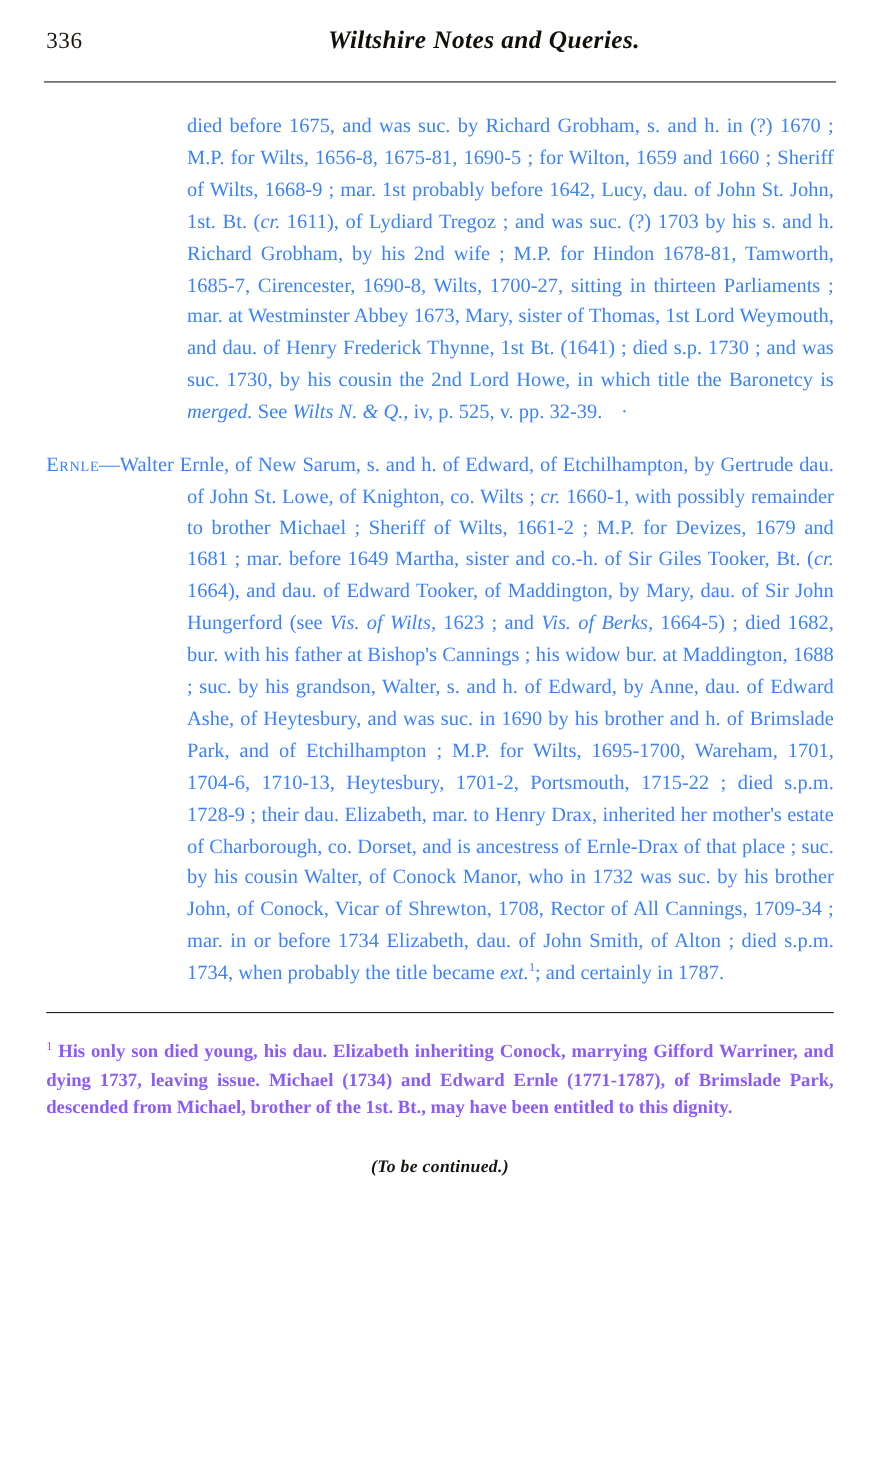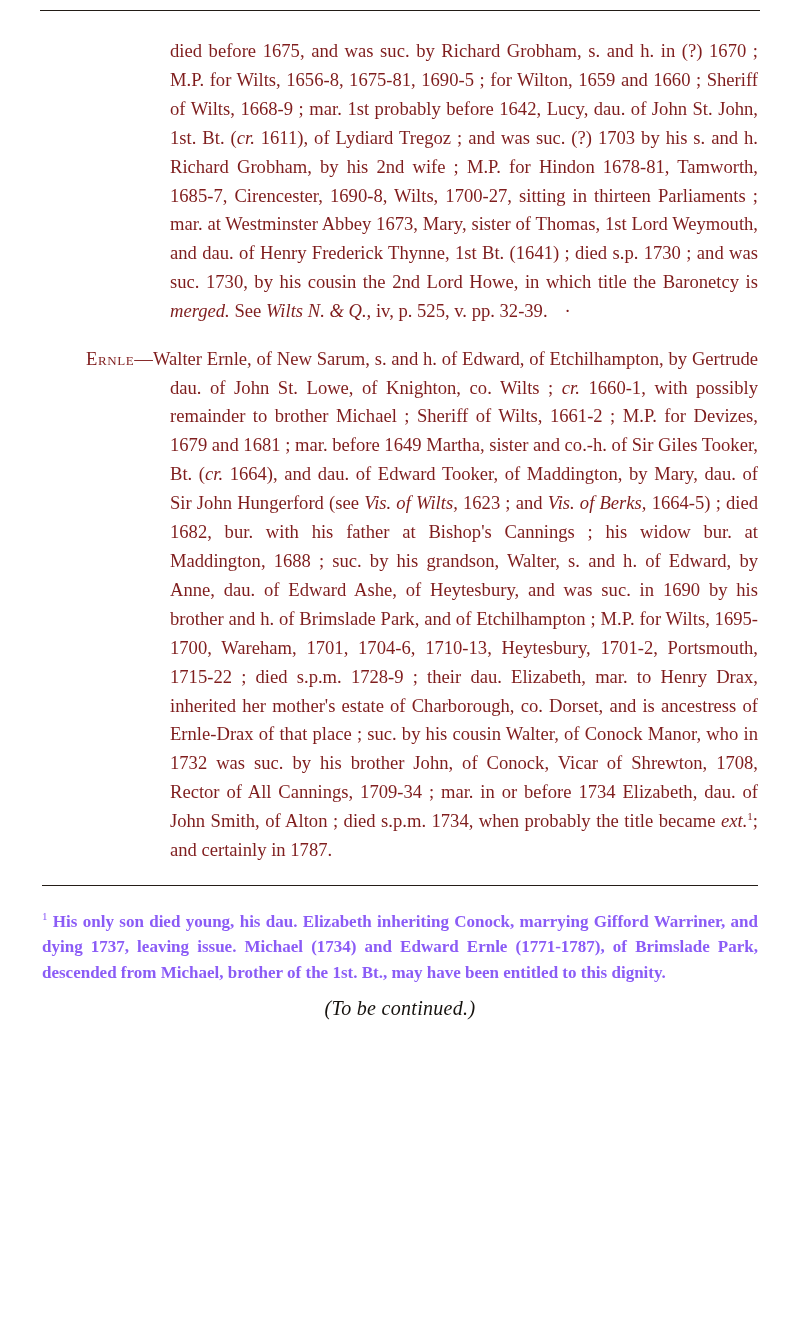--- a/index.html
+++ b/index.html
@@ -50,37 +50,36 @@
     border: none;
     border-top: 1.6px solid #221c16;
     margin: 10px 40px 0 40px;
   }
   
   .body {
     margin: 26px 42px 0 42px;
     font-size: 18.6px;
     line-height: 1.555;
     text-align: justify;
-    color: #7f1d1d;
+    color: #3b82f6;
   }
   .entry {
     position: relative;
     margin-bottom: 2px;
   }
   .entry-cont {
     margin-left: 128px;
   }
   .entry-hang {
     margin-left: 128px;
     text-indent: -128px;
   }
   .smallcaps {
     font-variant: small-caps;
     letter-spacing: 0.6px;
-    margin-left: 44px;
   }
   .it { font-style: italic; }
   .dot-mark {
     display: inline-block;
     width: 40px;
     text-align: center;
   }
   
   .footrule {
     border: none;
@@ -94,37 +93,41 @@
     text-align: justify;
     font-weight: bold;
     color: #8b5cf6;
   }
   .footnote sup {
     font-size: 11px;
     vertical-align: super;
     font-weight: normal;
   }
   .tobe {
-    margin-top: 12px;
+    margin-top: 32px;
     text-align: center;
     font-style: italic;
-    font-weight: normal;
-    font-size: 20px;
+    font-weight: bold;
+    font-size: 16px;
     letter-spacing: 0.3px;
   }
   sup.fn {
     font-size: 11px;
     vertical-align: super;
   }
 </style>
 </head>
 <body>
 
 <div class="page">
 
+  <div class="head">
+    <div class="folio">336</div>
+    <div class="head-title">Wiltshire Notes and Queries.</div>
+  </div>
 
   <hr class="rule">
 
   <div class="body">
 
     <p class="entry entry-cont"><span>died before 1675, and was suc. by Richard Grobham, s. and h. in (?) 1670 ; M.P. for Wilts, 1656-8, 1675-81, 1690-5 ; for Wilton, 1659 and 1660 ; Sheriff of Wilts, 1668-9 ; mar. 1st probably before 1642, Lucy, dau. of John St. John, 1st. Bt. (</span><span class="it">cr.</span><span> 1611), of Lydiard Tregoz ; and was suc. (?) 1703 by his s. and h. Richard Grobham, by his 2nd wife ; M.P. for Hindon 1678-81, Tamworth, 1685-7, Cirencester, 1690-8, Wilts, 1700-27, sitting in thirteen Parliaments ; mar. at Westminster Abbey 1673, Mary, sister of Thomas, 1st Lord Weymouth, and dau. of Henry Frederick Thynne, 1st Bt. (1641) ; died s.p. 1730 ; and was suc. 1730, by his cousin the 2nd Lord Howe, in which title the Baronetcy is </span><span class="it">merged.</span><span> See </span><span class="it">Wilts N. &amp; Q.,</span><span> iv, p. 525, v. pp. 32-39.</span><span class="dot-mark">·</span></p>
 
     <p class="entry entry-hang"><span class="smallcaps">Ernle</span><span>—</span><span>Walter Ernle, of New Sarum, s. and h. of Edward, of Etchilhampton, by Gertrude dau. of John St. Lowe, of Knighton, co. Wilts ; </span><span class="it">cr.</span><span> 1660-1, with possibly remainder to brother Michael ; Sheriff of Wilts, 1661-2 ; M.P. for Devizes, 1679 and 1681 ; mar. before 1649 Martha, sister and co.-h. of Sir Giles Tooker, Bt. (</span><span class="it">cr.</span><span> 1664), and dau. of Edward Tooker, of Maddington, by Mary, dau. of Sir John Hungerford (see </span><span class="it">Vis. of Wilts,</span><span> 1623 ; and </span><span class="it">Vis. of Berks,</span><span> 1664-5) ; died 1682, bur. with his father at Bishop's Cannings ; his widow bur. at Maddington, 1688 ; suc. by his grandson, Walter, s. and h. of Edward, by Anne, dau. of Edward Ashe, of Heytesbury, and was suc. in 1690 by his brother and h. of Brimslade Park, and of Etchilhampton ; M.P. for Wilts, 1695-1700, Wareham, 1701, 1704-6, 1710-13, Heytesbury, 1701-2, Portsmouth, 1715-22 ; died s.p.m. 1728-9 ; their dau. Elizabeth, mar. to Henry Drax, inherited her mother's estate of Charborough, co. Dorset, and is ancestress of Ernle-Drax of that place ; suc. by his cousin Walter, of Conock Manor, who in 1732 was suc. by his brother John, of Conock, Vicar of Shrewton, 1708, Rector of All Cannings, 1709-34 ; mar. in or before 1734 Elizabeth, dau. of John Smith, of Alton ; died s.p.m. 1734, when probably the title became </span><span class="it">ext.</span><sup class="fn">1</sup><span>; and certainly in 1787.</span></p>
 
   </div>

